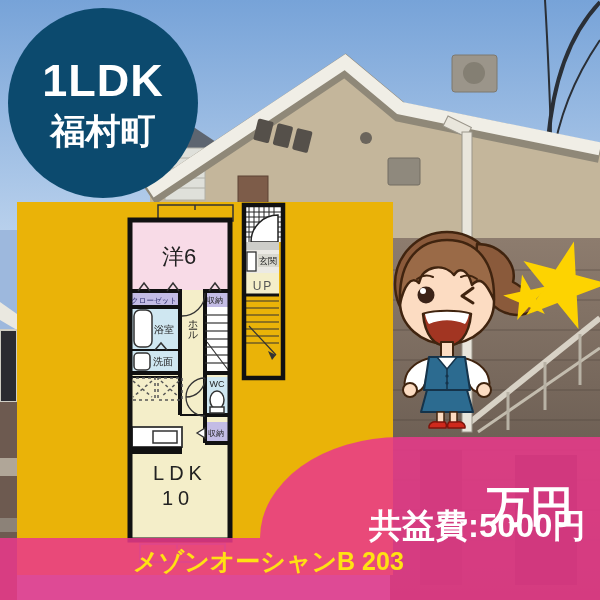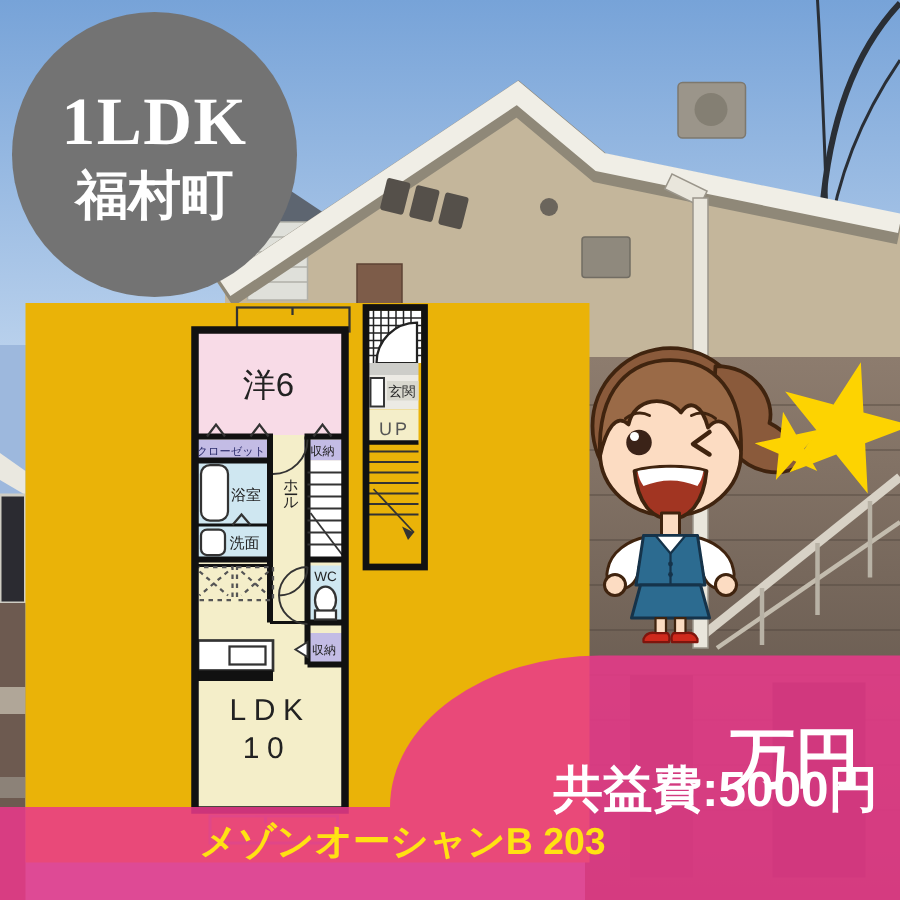--- a/index.html
+++ b/index.html
@@ -12,23 +12,23 @@
   
   .plan-panel{left:17px;top:202px;width:376px;height:373px;background:#eab308;z-index:2;}
   
   .character{left:385px;top:218px;width:150px;height:212px;z-index:3;}
   .stars{left:495px;top:228px;width:112px;height:115px;z-index:4;}
   
   .pink-curve{left:260px;top:437px;width:340px;height:101px;
               background:rgba(232,58,138,0.87);border-top-left-radius:140px 101px;z-index:5;}
   .pink-strip{left:0;top:538px;width:600px;height:62px;background:rgba(232,58,138,0.87);z-index:5;}
   
-  .badge{left:8px;top:8px;width:190px;height:190px;border-radius:50%;background:#737373;
+  .badge{left:8px;top:8px;width:190px;height:190px;border-radius:50%;background:#0c4a6e;
          display:flex;flex-direction:column;align-items:center;justify-content:center;
-         text-align:center;z-index:6;line-height:1.12;font-family:Liberation Serif, serif;}
+         text-align:center;z-index:6;line-height:1.12;}
   .badge .t1{color:#fff;font-size:45px;font-weight:bold;letter-spacing:1px;}
   .badge .t2{color:#fff;font-size:35px;font-weight:bold;margin-top:4px;}
   .badge .t3{color:#f2e500;font-size:33px;font-weight:bold;margin-top:4px;}
   
   .price-amount{left:357px;top:429px;color:#fff;font-size:97px;font-weight:bold;
                 letter-spacing:-3px;z-index:6;line-height:1;}
   .price-unit{left:487px;top:485px;color:#fff;font-size:43px;font-weight:bold;z-index:6;line-height:1;}
   .price-fee{left:369px;top:509px;color:#fff;font-size:33px;font-weight:bold;z-index:6;line-height:1;}
   .prop-name{left:133px;top:549px;color:#ffe212;font-size:25px;font-weight:bold;z-index:6;line-height:1;}
   svg{display:block;}

